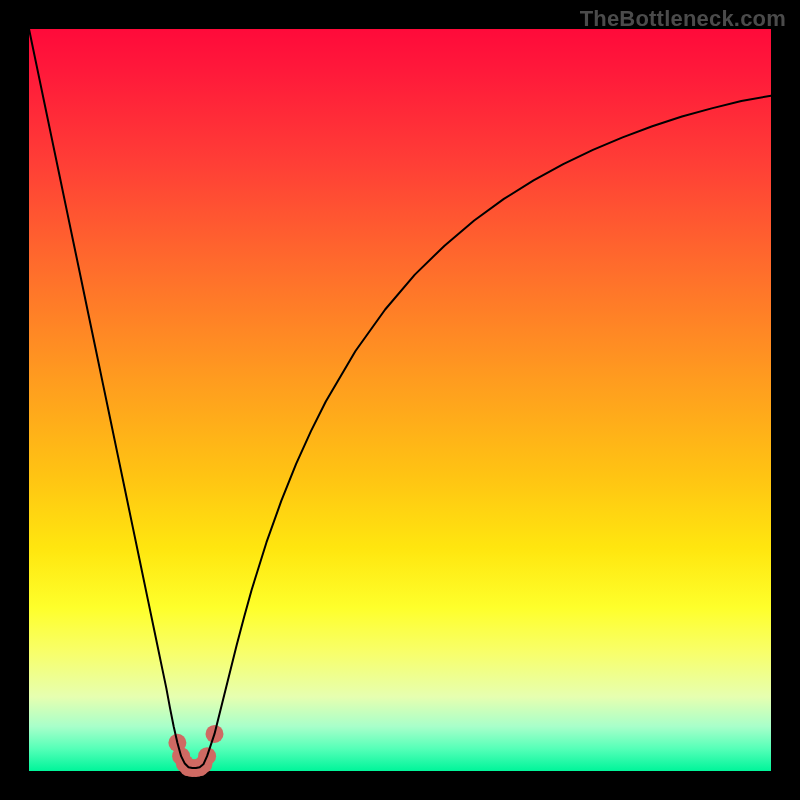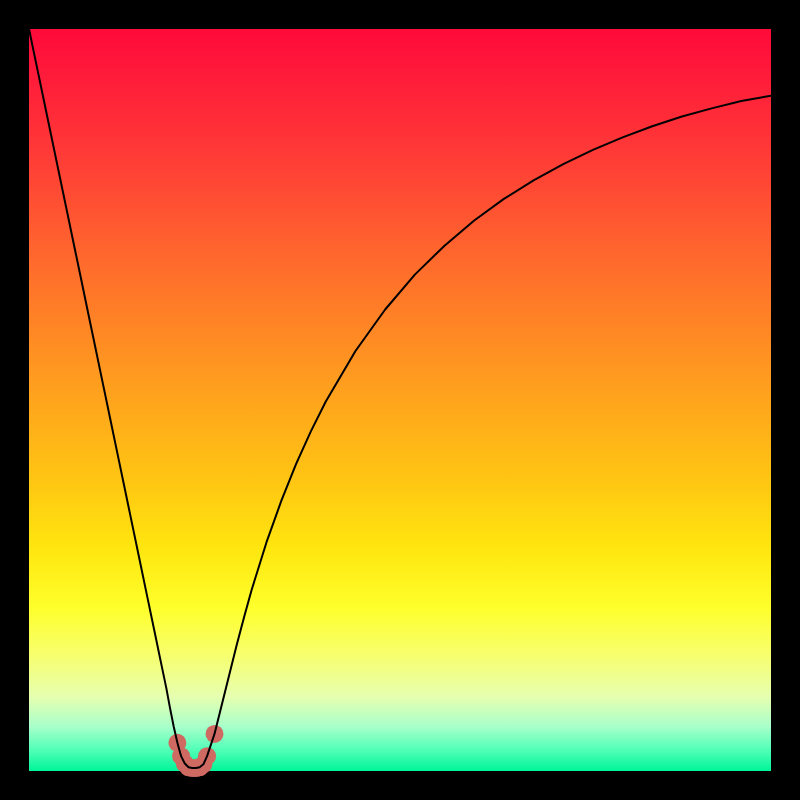--- a/index.html
+++ b/index.html
@@ -48,20 +48,21 @@
     position: absolute;
     left: 0;
     top: 0;
   }
 </style>
 </head>
 <body>
 
 <div class="frame">
   <div class="plot" id="plot" style="left: 29px; top: 29px; width: 742px; height: 742px;"></div>
+  <div class="watermark" id="wm" style="right: 14px; top: 6px; font-size: 22px;">TheBottleneck.com</div>
   <svg class="curve" id="svg" width="800" height="800">
     <g id="markers">
         <circle cx="177.40" cy="742.80" r="9" fill="#cf6a63"></circle>
         <circle cx="181.11" cy="756.16" r="9" fill="#cf6a63"></circle>
         <circle cx="184.82" cy="763.58" r="9" fill="#cf6a63"></circle>
         <circle cx="188.53" cy="767.29" r="9" fill="#cf6a63"></circle>
         <circle cx="192.24" cy="768.03" r="9" fill="#cf6a63"></circle>
         <circle cx="195.95" cy="768.03" r="9" fill="#cf6a63"></circle>
         <circle cx="199.66" cy="767.29" r="9" fill="#cf6a63"></circle>
         <circle cx="203.37" cy="764.32" r="9" fill="#cf6a63"></circle>

